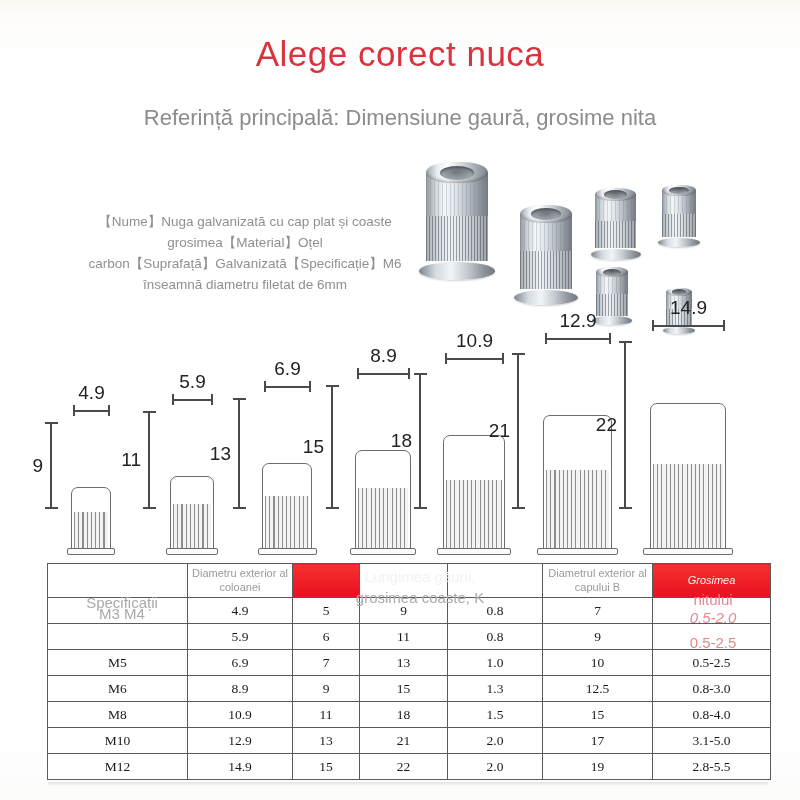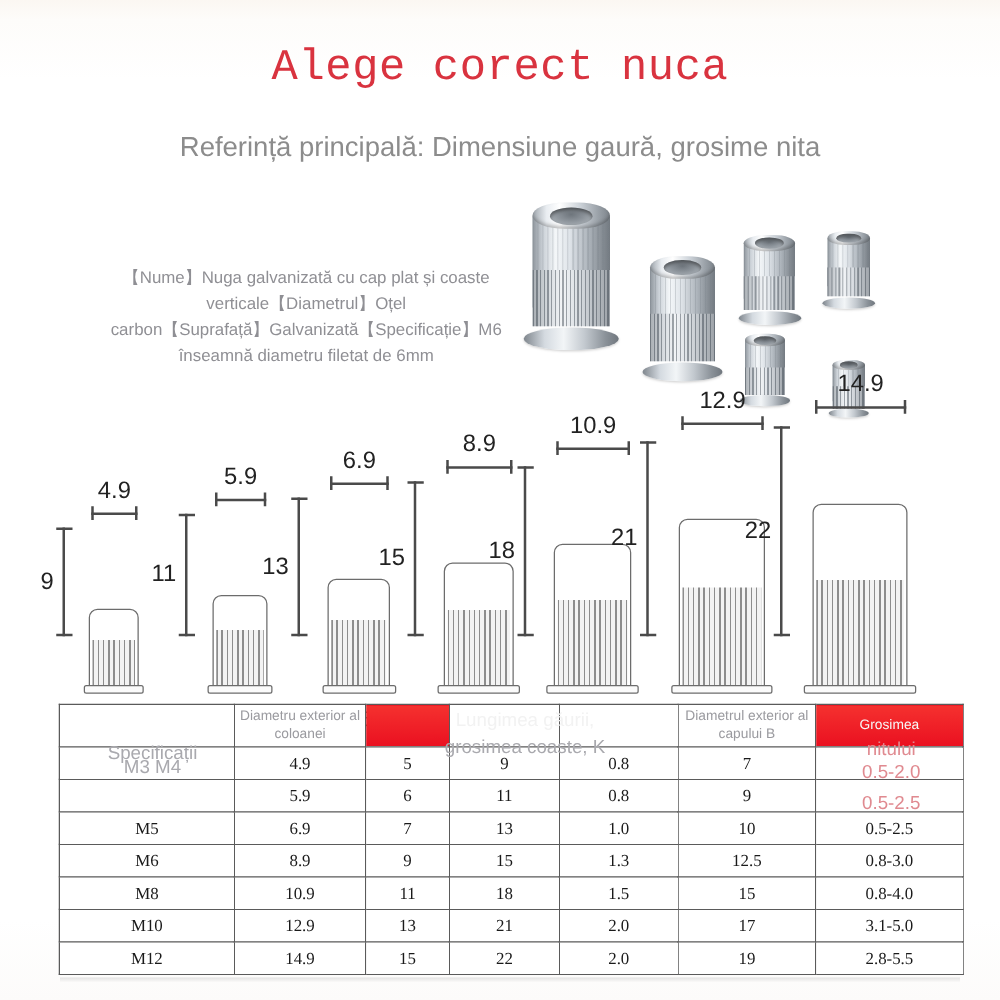--- a/index.html
+++ b/index.html
@@ -7,21 +7,21 @@
     width:800px;height:800px;overflow:hidden;position:relative;
     background:#ffffff;
     font-family:"Liberation Sans", sans-serif;
     color:#333;
   }
   .page{position:absolute;inset:0;background:linear-gradient(180deg,#fbf7f2 0%,#fdfcfa 2%,#ffffff 8%,#ffffff 92%,#fcfbfa 100%);}
 
   
   .title{
     position:absolute;left:0;right:0;top:34px;text-align:center;
-    font-size:35px;color:#d9333f;letter-spacing:.5px;font-weight:400;font-family:Liberation Mono, monospace;
+    font-size:35px;color:#d9333f;letter-spacing:.5px;font-weight:400;
   }
   .subtitle{
     position:absolute;left:0;right:0;top:105px;text-align:center;
     font-size:22px;color:#8c8c8c;font-weight:400;
   }
 
   
   .desc{
     position:absolute;left:45px;top:212px;width:400px;
     text-align:center;font-size:13.5px;line-height:1.55;color:#8f8f94;
@@ -112,20 +112,21 @@
     font-family:"Liberation Serif", serif;
   }
   table.spec td, table.spec th{
     border:1.3px solid #5a5a5a;
     text-align:center;vertical-align:middle;
     height:25px;padding:0;background:#fff;position:relative;
   }
   table.spec thead th{height:33px;}
   .hdr-red{
     background:linear-gradient(180deg,#f5312f 0%,#ea1020 100%)!important;
+    font-style:italic;
   }
   .hdr-txt{
     font-family:"Liberation Sans", sans-serif;
     font-size:11px;color:#9a9a9f;line-height:1.25;font-weight:400;
   }
   .hdr-txt.white{color:#f7f7f7;}
   
   .ghost{
     position:absolute;pointer-events:none;white-space:nowrap;
     font-family:"Liberation Sans", sans-serif;
@@ -143,21 +144,21 @@
 </head>
 <body>
 
 <div class="page">
 
   <div class="title">Alege corect nuca</div>
   <div class="subtitle">Referință principală: Dimensiune gaură, grosime nita</div>
 
   <div class="desc">
     <div>【Nume】Nuga galvanizată cu cap plat și coaste</div>
-    <div>verticale【Diametrul】Oțel</div>
+    <div>grosimea【Material】Oțel</div>
     <div>carbon【Suprafață】Galvanizată【Specificație】M6</div>
     <div>înseamnă diametru filetat de 6mm</div>
   </div>
 
   <div class="photo">
     <div class="nut" style="left:28px;top:12px;width:62px;height:118px;">
       <div class="barrel"></div>
       <div class="knurl"></div>
       <div class="top"></div>
       <div class="hole"></div>
@@ -438,18 +439,18 @@
       </tbody>
     </table>
   </div>
 
   <div class="ovl-layer">
     <div class="ghost" style="left:62px;top:593px;width:120px;font-size:15px;">Specificații</div>
     <div class="ghost" style="left:62px;top:604px;width:120px;font-size:15px;">M3 M4</div>
     <div class="ghost white" style="left:310px;top:567px;width:220px;font-size:15px;">Lungimea găurii,</div>
     <div class="ghost" style="left:310px;top:588px;width:220px;font-size:15px;">grosimea coaste, K</div>
     <div class="ghost red" style="left:654px;top:590px;width:118px;font-size:15px;">nitului</div>
-    <div class="ghost red" style="left:654px;top:608px;width:118px;font-size:15px;">0.5-2.0</div>
+    <div class="ghost red" style="left:654px;top:608px;width:118px;font-size:15px;font-style:italic;">0.5-2.0</div>
     <div class="ghost red" style="left:654px;top:633px;width:118px;font-size:15px;">0.5-2.5</div>
   </div>
 
   <div class="shadow-strip"></div>
 </div>
 
 </body></html>

